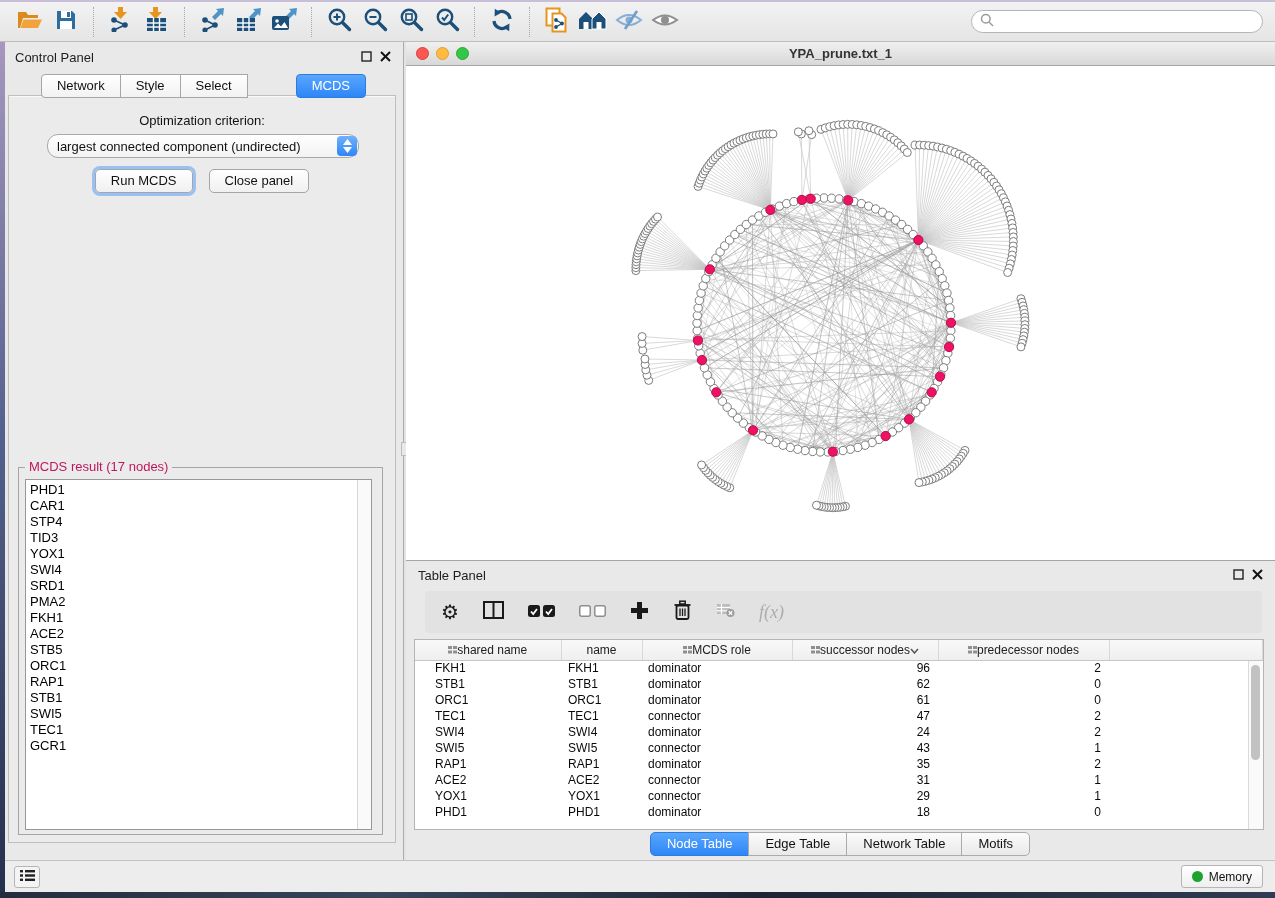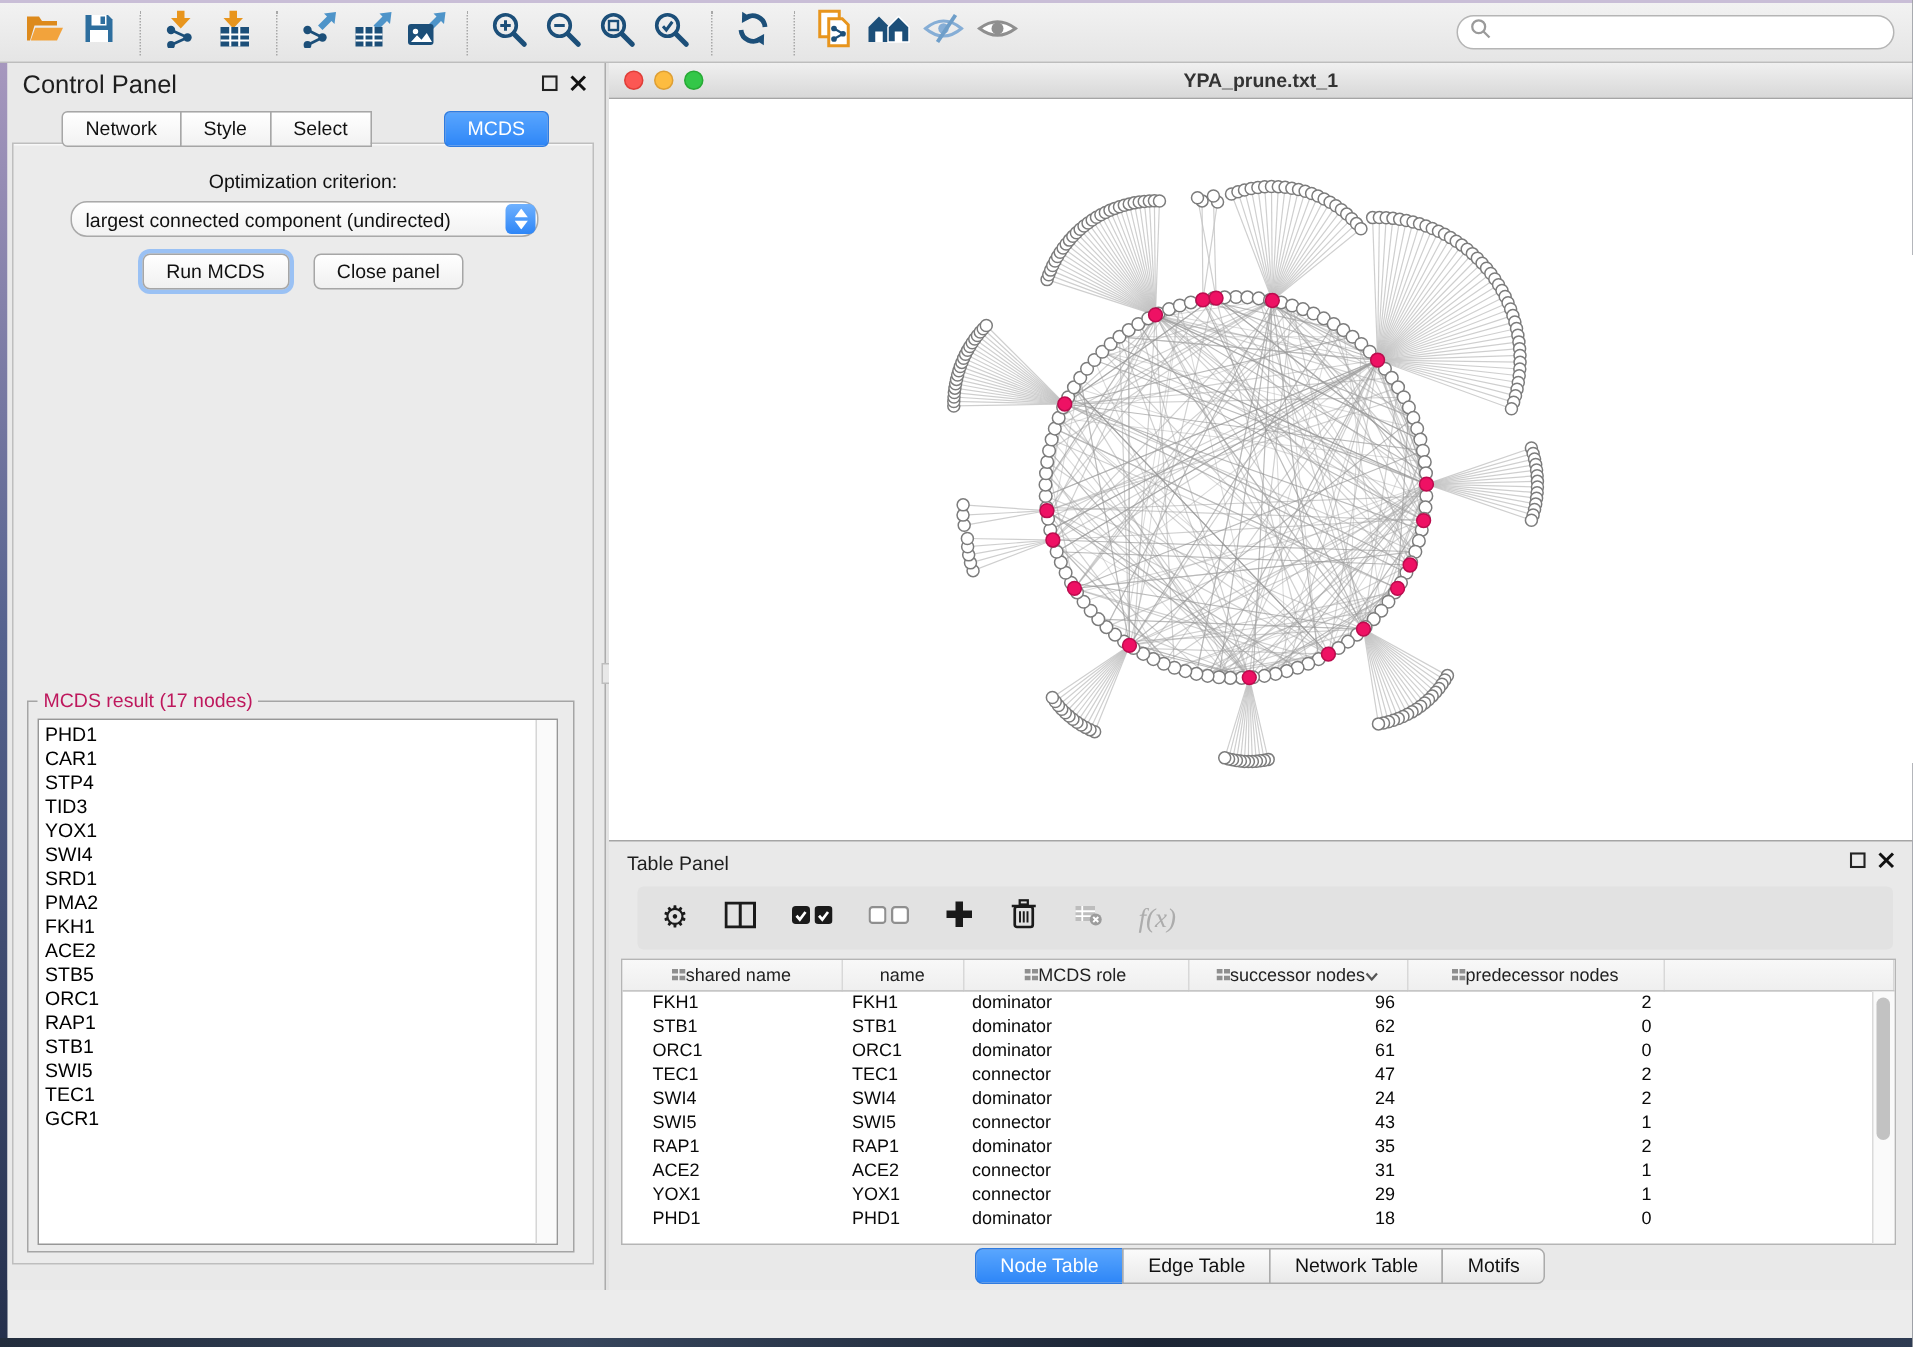--- a/index.html
+++ b/index.html
@@ -23,21 +23,21 @@
   .tsep { height:30px; border-left:1px dotted #A8A8A8; margin:0 9px; }
   .searchbox { margin-left:auto; margin-right:12px; width:292px; height:23px; background:#fff;
                border:1px solid #B5B5B5; border-radius:12px; display:flex; align-items:center;
                padding:0 8px; gap:5px; }
   .searchbox input { border:none; outline:none; flex:1; font-size:12px; background:transparent;
                      font-family:"Liberation Sans",sans-serif; }
 
   
   .control-panel { position:absolute; left:5px; top:42px; width:398px; height:818px; background:#E9E9E9; }
   .cp-header { position:absolute; left:0; top:0; right:0; height:30px; display:flex; align-items:center; }
-  .cp-title { font-size:17px; color:#1E1E1E; padding-left:10px; }
+  .cp-title { font-size:13px; color:#1E1E1E; padding-left:10px; }
   .win-btns { margin-left:auto; display:flex; gap:8px; padding-right:12px; align-items:center; }
   .cp-tabs { position:absolute; top:32px; left:0; right:0; display:flex; justify-content:center; z-index:3; }
   .tab { font-size:13px; color:#111; background:linear-gradient(#FFFFFF,#F2F2F2); border:1px solid #A6A6A6;
          padding:3px 15px 4px; margin-left:-1px; position:relative; }
   .tab:first-child { border-radius:4px 0 0 4px; }
   .tab.tab-active { background:linear-gradient(#59A6FE,#2E86F7); color:#fff; border-color:#2E7BE0;
                     border-radius:4px; z-index:2;margin-left:48px; }
   .cp-content { position:absolute; left:3px; right:7px; top:53px; bottom:17px;
                 background:#EBEBEB; border:1px solid #BEBEBE; box-shadow:inset 0 1px 0 #F8F8F8; }
   .opt-label { position:absolute; top:17px; left:0; right:0; text-align:center; font-size:13px; color:#111; }
@@ -1360,15 +1360,32 @@
     </div>
 
     <div class="tp-tabs">
       <div class="tp-tab tab-active">Node Table</div>
       <div class="tp-tab">Edge Table</div>
       <div class="tp-tab">Network Table</div>
       <div class="tp-tab">Motifs</div>
     </div>
   </div>
 
+  <div class="status-bar">
+    <div class="menu-btn">
+      <span>
+        <svg width="15" height="13" viewBox="0 0 15 13">
+            <rect x="0" y="1" width="3" height="2.4" fill="#222"></rect>
+            <rect x="5" y="1" width="10" height="2.4" fill="#222"></rect>
+            <rect x="0" y="5.3" width="3" height="2.4" fill="#222"></rect>
+            <rect x="5" y="5.3" width="10" height="2.4" fill="#222"></rect>
+            <rect x="0" y="9.6" width="3" height="2.4" fill="#222"></rect>
+            <rect x="5" y="9.6" width="10" height="2.4" fill="#222"></rect>
+          </svg></span>
+    </div>
+    <div class="memory-btn">
+      <span class="memory-dot"></span>
+      <span>Memory</span>
+    </div>
+  </div>
 
   <div class="bottom-strip"></div>
 </div>
 
 </body></html>

